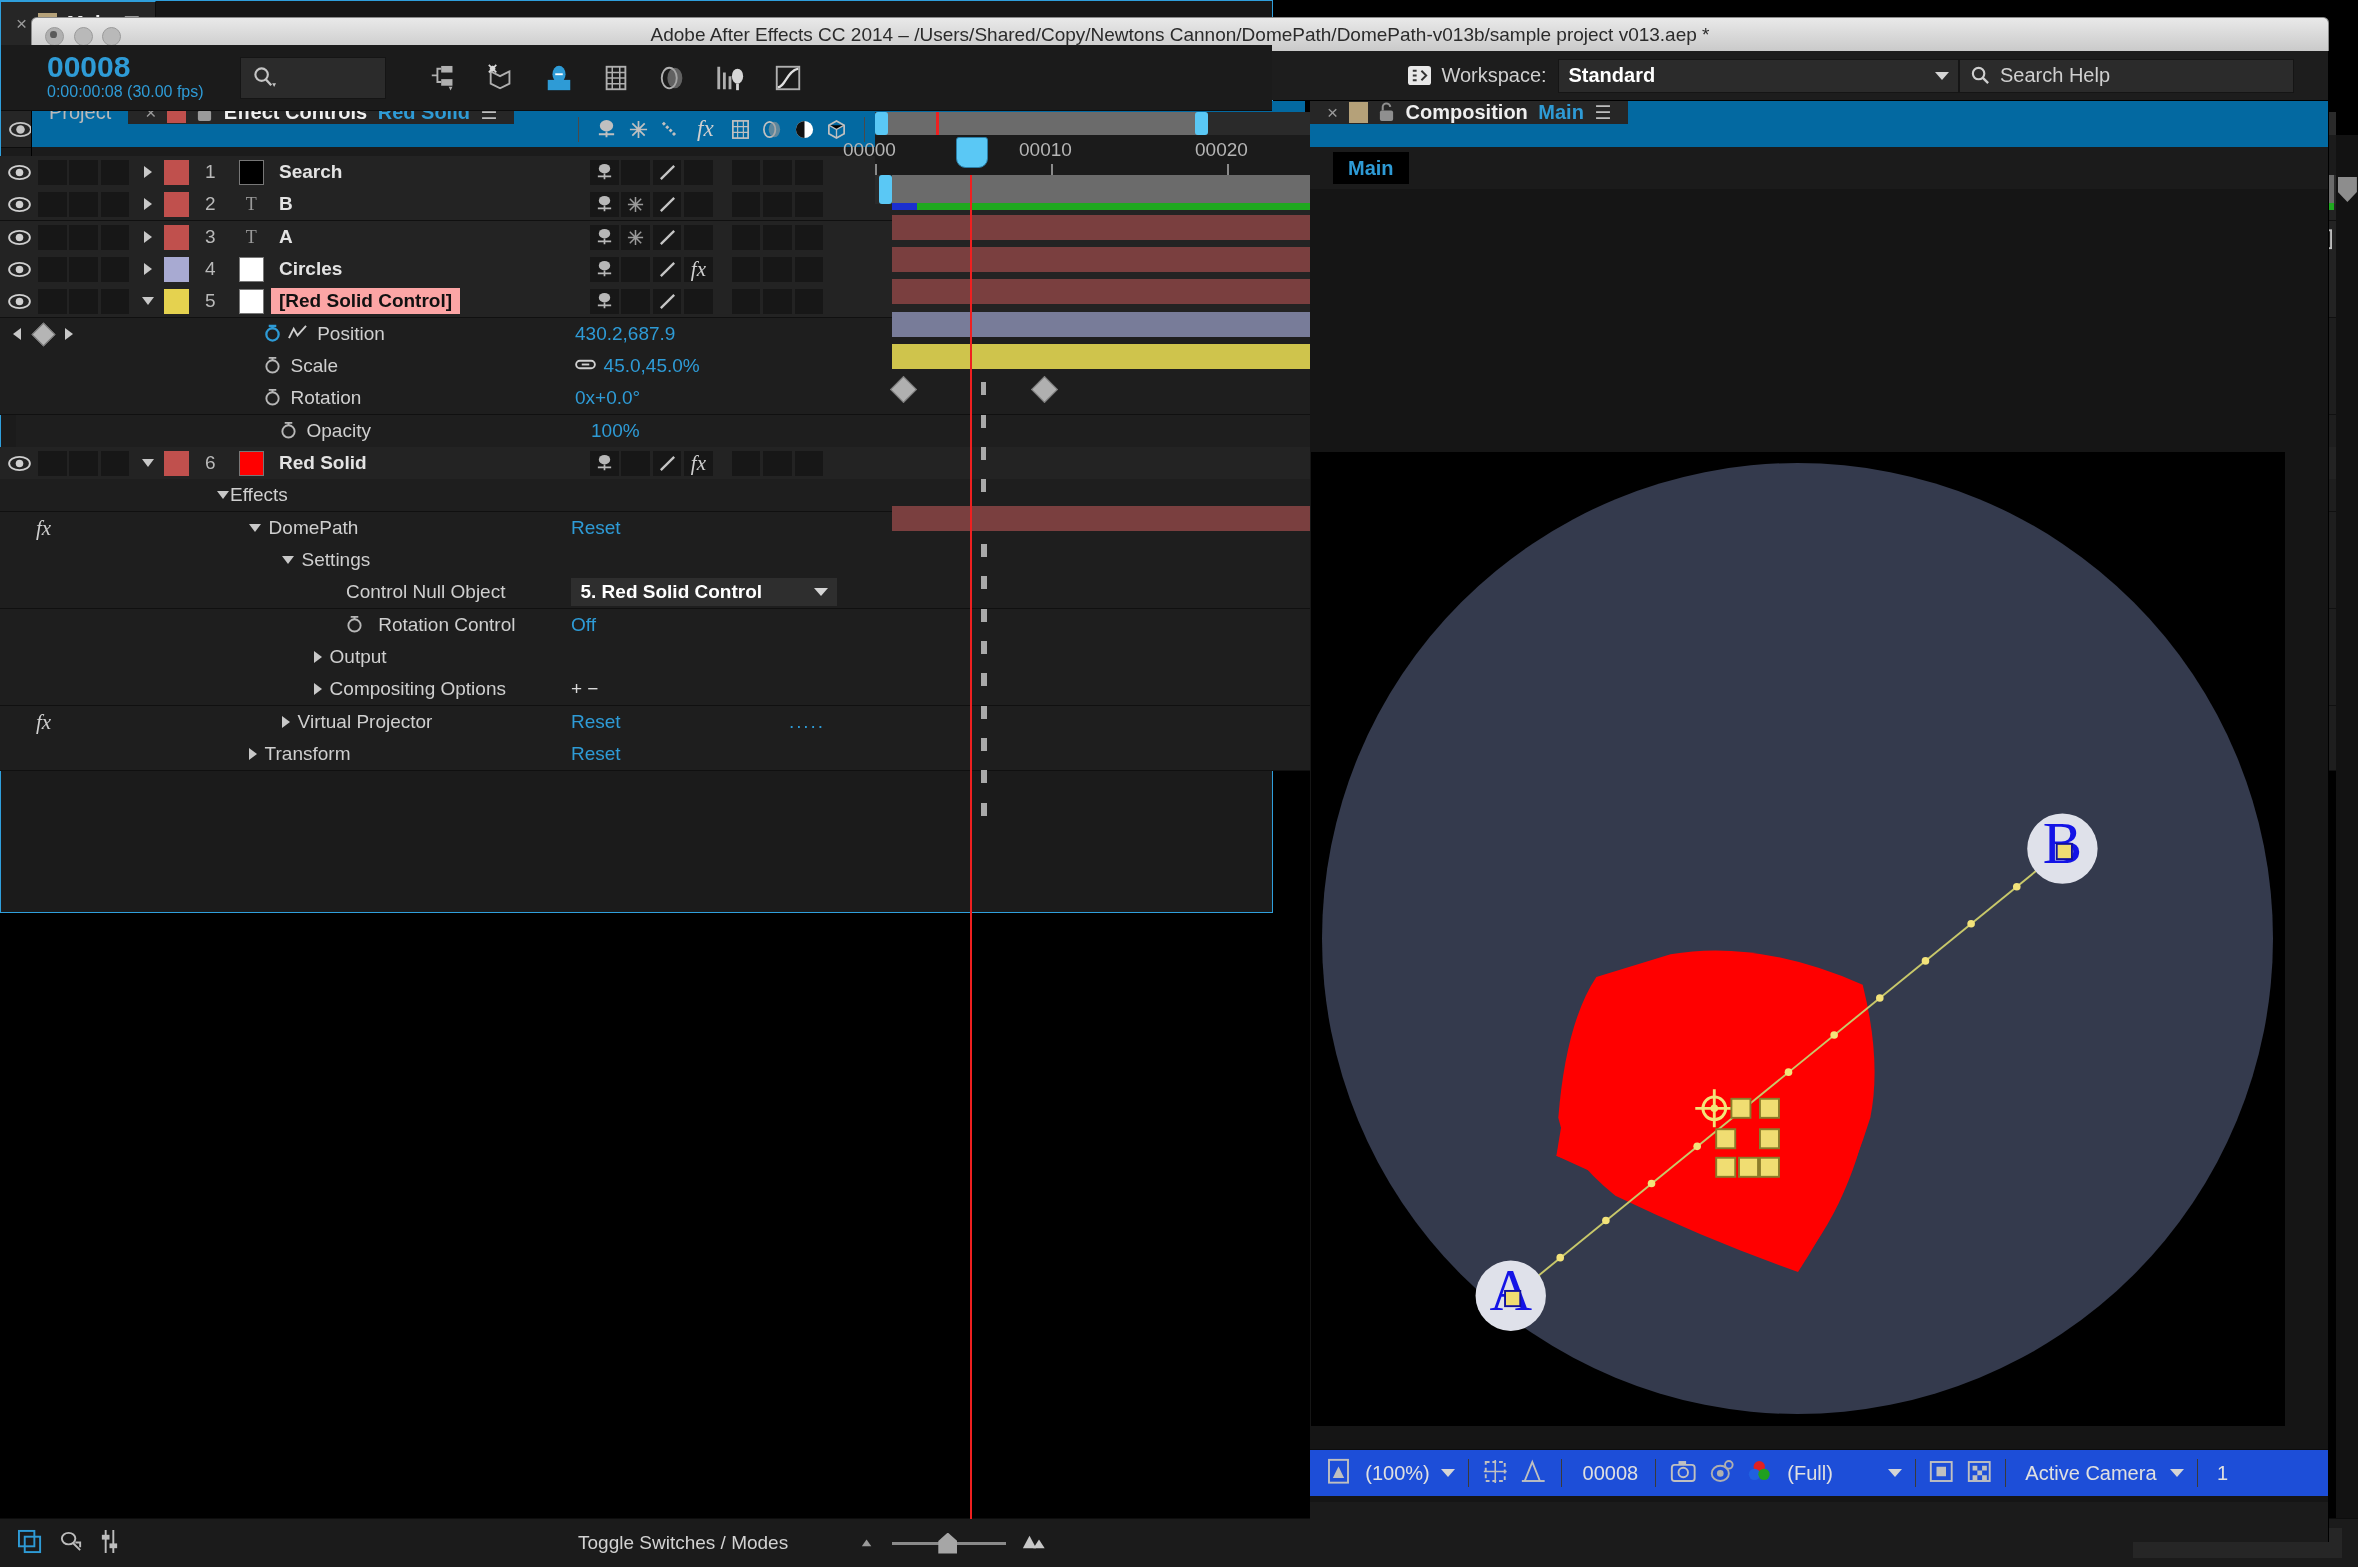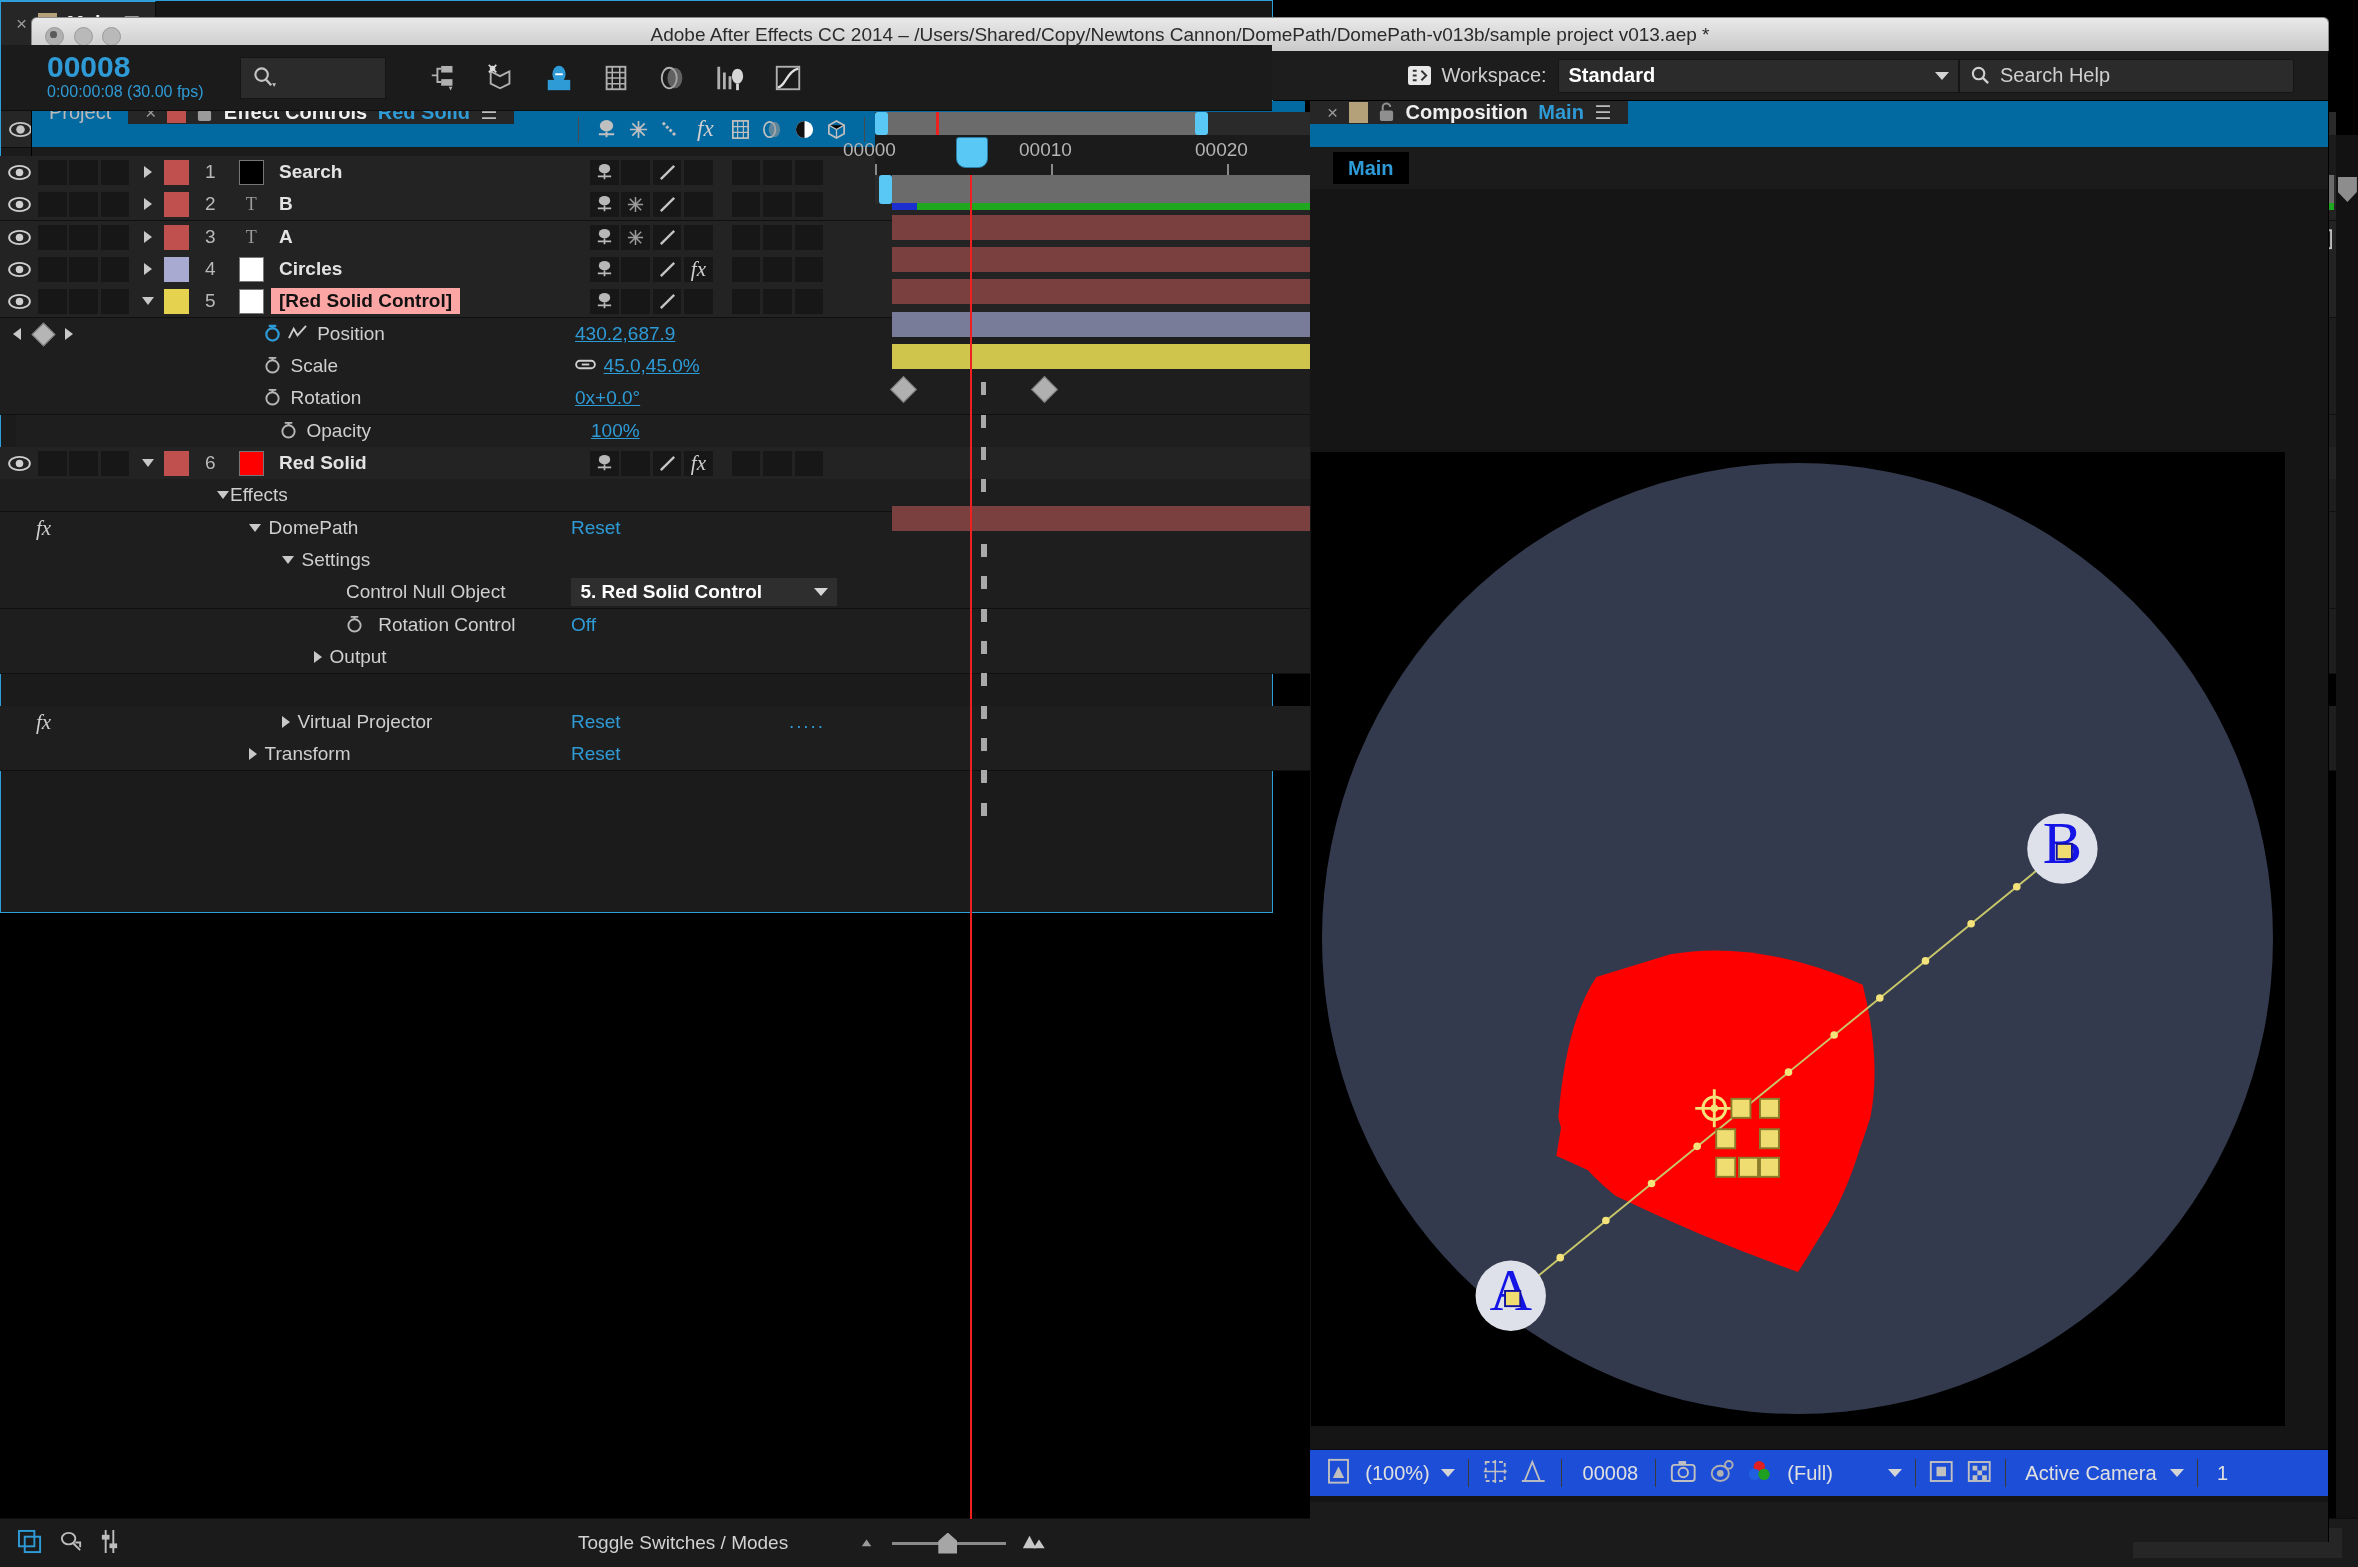--- a/index.html
+++ b/index.html
@@ -101,21 +101,21 @@
   .lrow.sel .lname{background:#fca5a5;color:#111;}
   .eye{width:38px;display:flex;justify-content:center;}
   .swbox{width:28.5px;height:25px;background:#171717;margin-right:2.9px;}
   .labelchip{width:25px;height:25px;}
   .lnum{width:42px;text-align:center;font-size:19px;color:#b9b9b9;}
   .lname{font-size:19px;color:#e3e3e3;font-weight:bold;padding:1.9px 7.6px;}
   .ltype{width:25px;text-align:center;font-size:18px;color:#9a9a9a;font-family:"Liberation Serif",serif;}
   .srcsw{width:23px;height:23px;border:1px solid #777;}
   .swcell{width:28.5px;height:25px;background:#171717;display:flex;align-items:center;justify-content:center;}
   .propname{font-size:19px;color:#cfcfcf;}
-  .propval{font-size:19px;color:#2e9bd6;position:absolute;left:575px;text-decoration:underline;}
+  .propval{font-size:19px;color:#2e9bd6;position:absolute;left:575px;}
   .ruler{height:42px;background:#1b1b1b;position:relative;border-bottom:1px solid #000;}
   .ruler .tick{position:absolute;top:28.5px;width:1.9px;height:11.4px;background:#8a8a8a;}
   .ruler .tlabel{position:absolute;top:3.8px;font-size:19px;color:#b5b5b5;}
 
   .bar{position:absolute;height:25px;top:3.8px;}
   .kf{position:absolute;width:17px;height:17px;background:#b0b0b0;
      transform:rotate(45deg);border:1px solid #777;top:7.6px;}
   .cti{position:absolute;width:1.9px;background:#ef2020;top:0;bottom:0;z-index:30;}
   .ctihead{position:absolute;width:30px;height:28.5px;background:#5ac8f5;border:1px solid #2a7fa8;
     z-index:31;}
@@ -867,20 +867,27 @@
               </svg></span>
             <span class="propname">Rotation Control</span>
           </span>
           <span style="position:absolute;left:571px;font-size:19px;color:#2e9bd6">Off</span>
         </div>
         <div class="lrow prop" style="position: absolute; left: 0px; right: 0px; top: 485px; height: 32px;">
           <span style="position:absolute;left:314px;display:flex;align-items:center;gap:7.6px">
             <span class="tri right"></span>
             <span class="propname">Output</span>
           </span>
+        </div>
+        <div class="lrow prop" style="position: absolute; left: 0px; right: 0px; top: 517px; height: 32px;">
+          <span style="position:absolute;left:314px;display:flex;align-items:center;gap:7.6px">
+            <span class="tri right"></span>
+            <span class="propname">Compositing Options</span>
+          </span>
+          <span style="position:absolute;left:571px;font-size:19px;color:#d8d8d8">+ −</span>
         </div>
         <div class="lrow prop" style="position: absolute; left: 0px; right: 0px; top: 550px; height: 32px;">
           <span style="position:absolute;left:36px;font-family:'Liberation Serif',serif;font-style:italic;font-size:21px;color:#cfcfcf">fx</span>
           <span style="position:absolute;left:282px;display:flex;align-items:center;gap:7.6px">
             <span class="tri right"></span>
             <span class="propname">Virtual Projector</span>
           </span>
           <span style="position:absolute;left:571px;font-size:19px;color:#2e9bd6">Reset</span>
           <span style="position:absolute;left:789px;font-size:19px;color:#2e9bd6;letter-spacing:1.9px">.....</span>
         </div>

